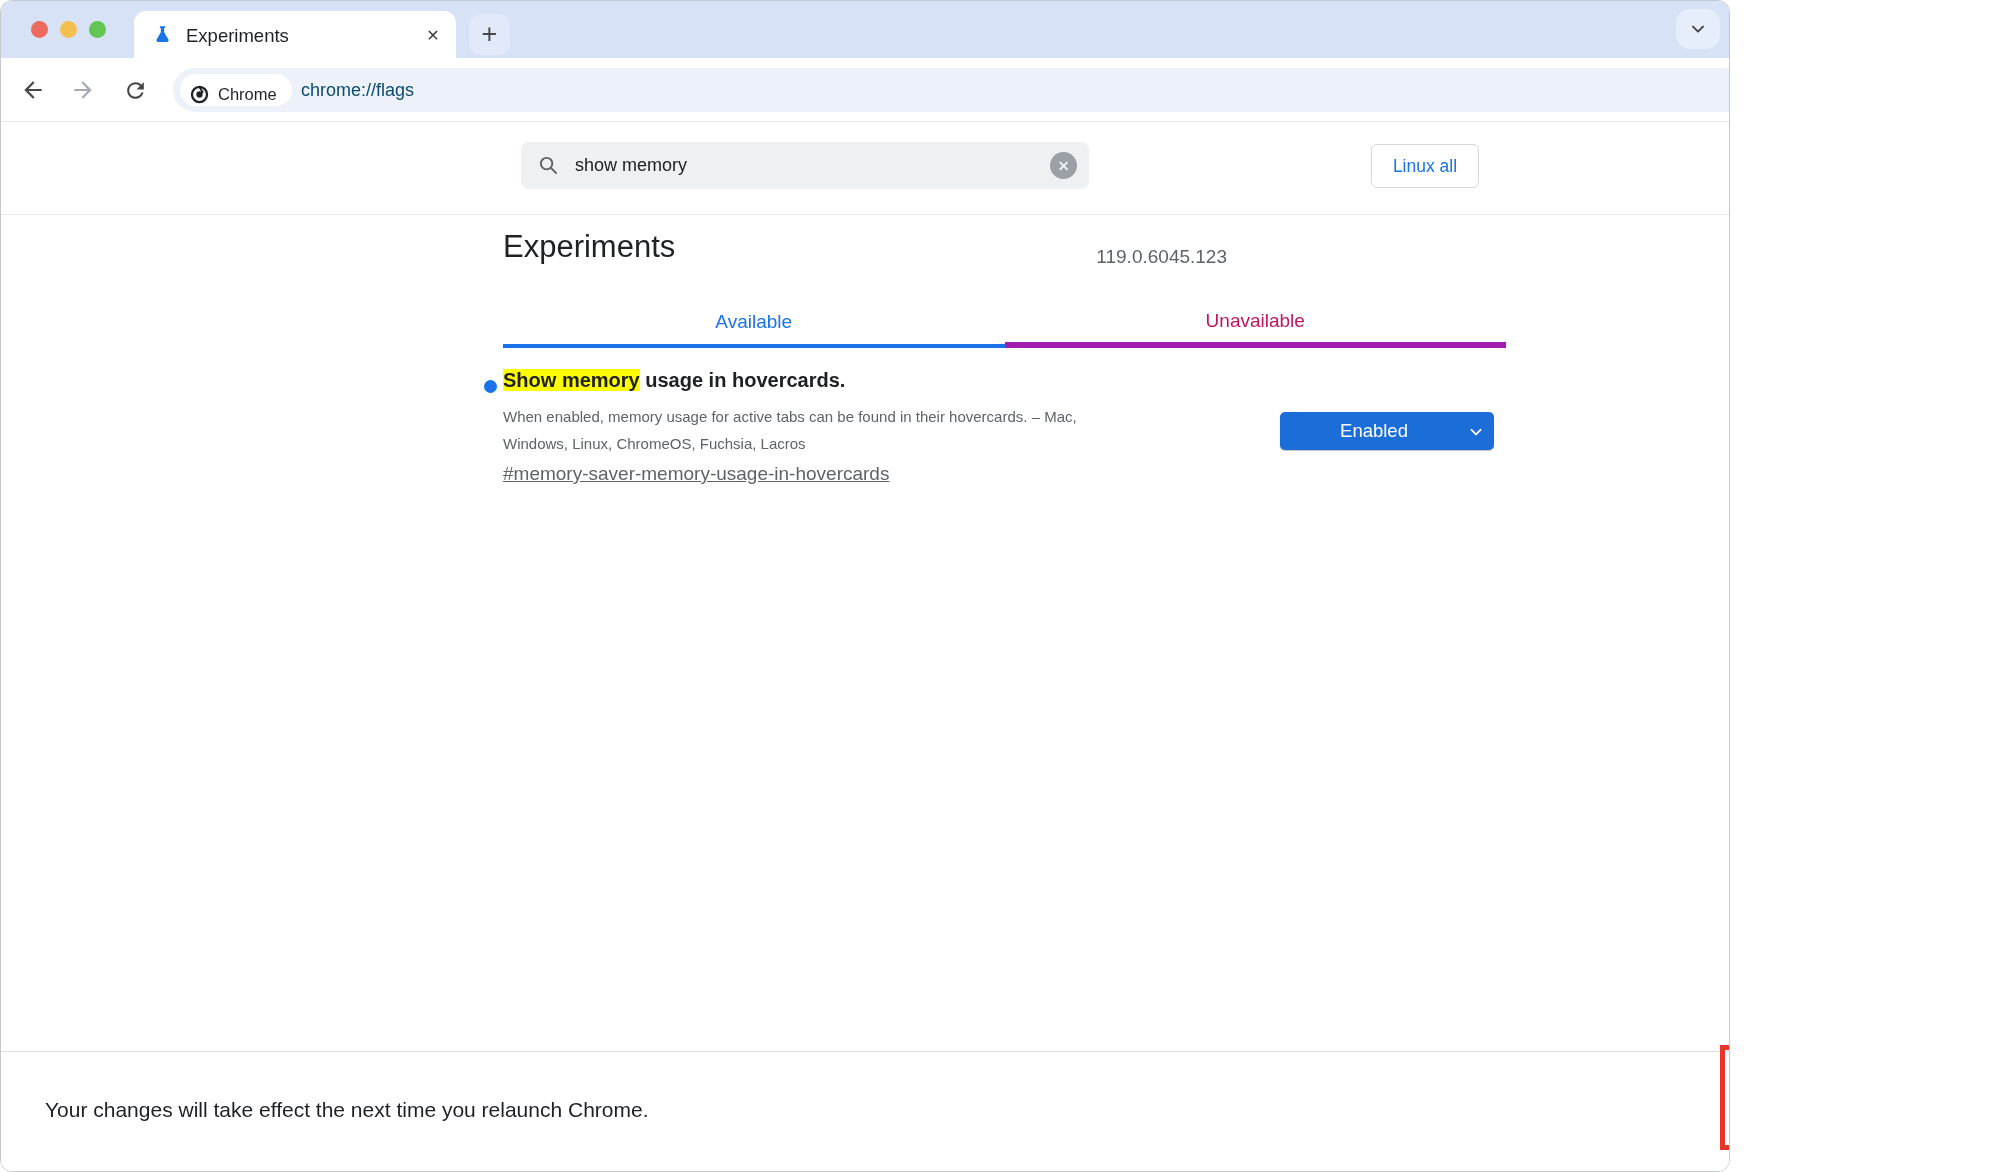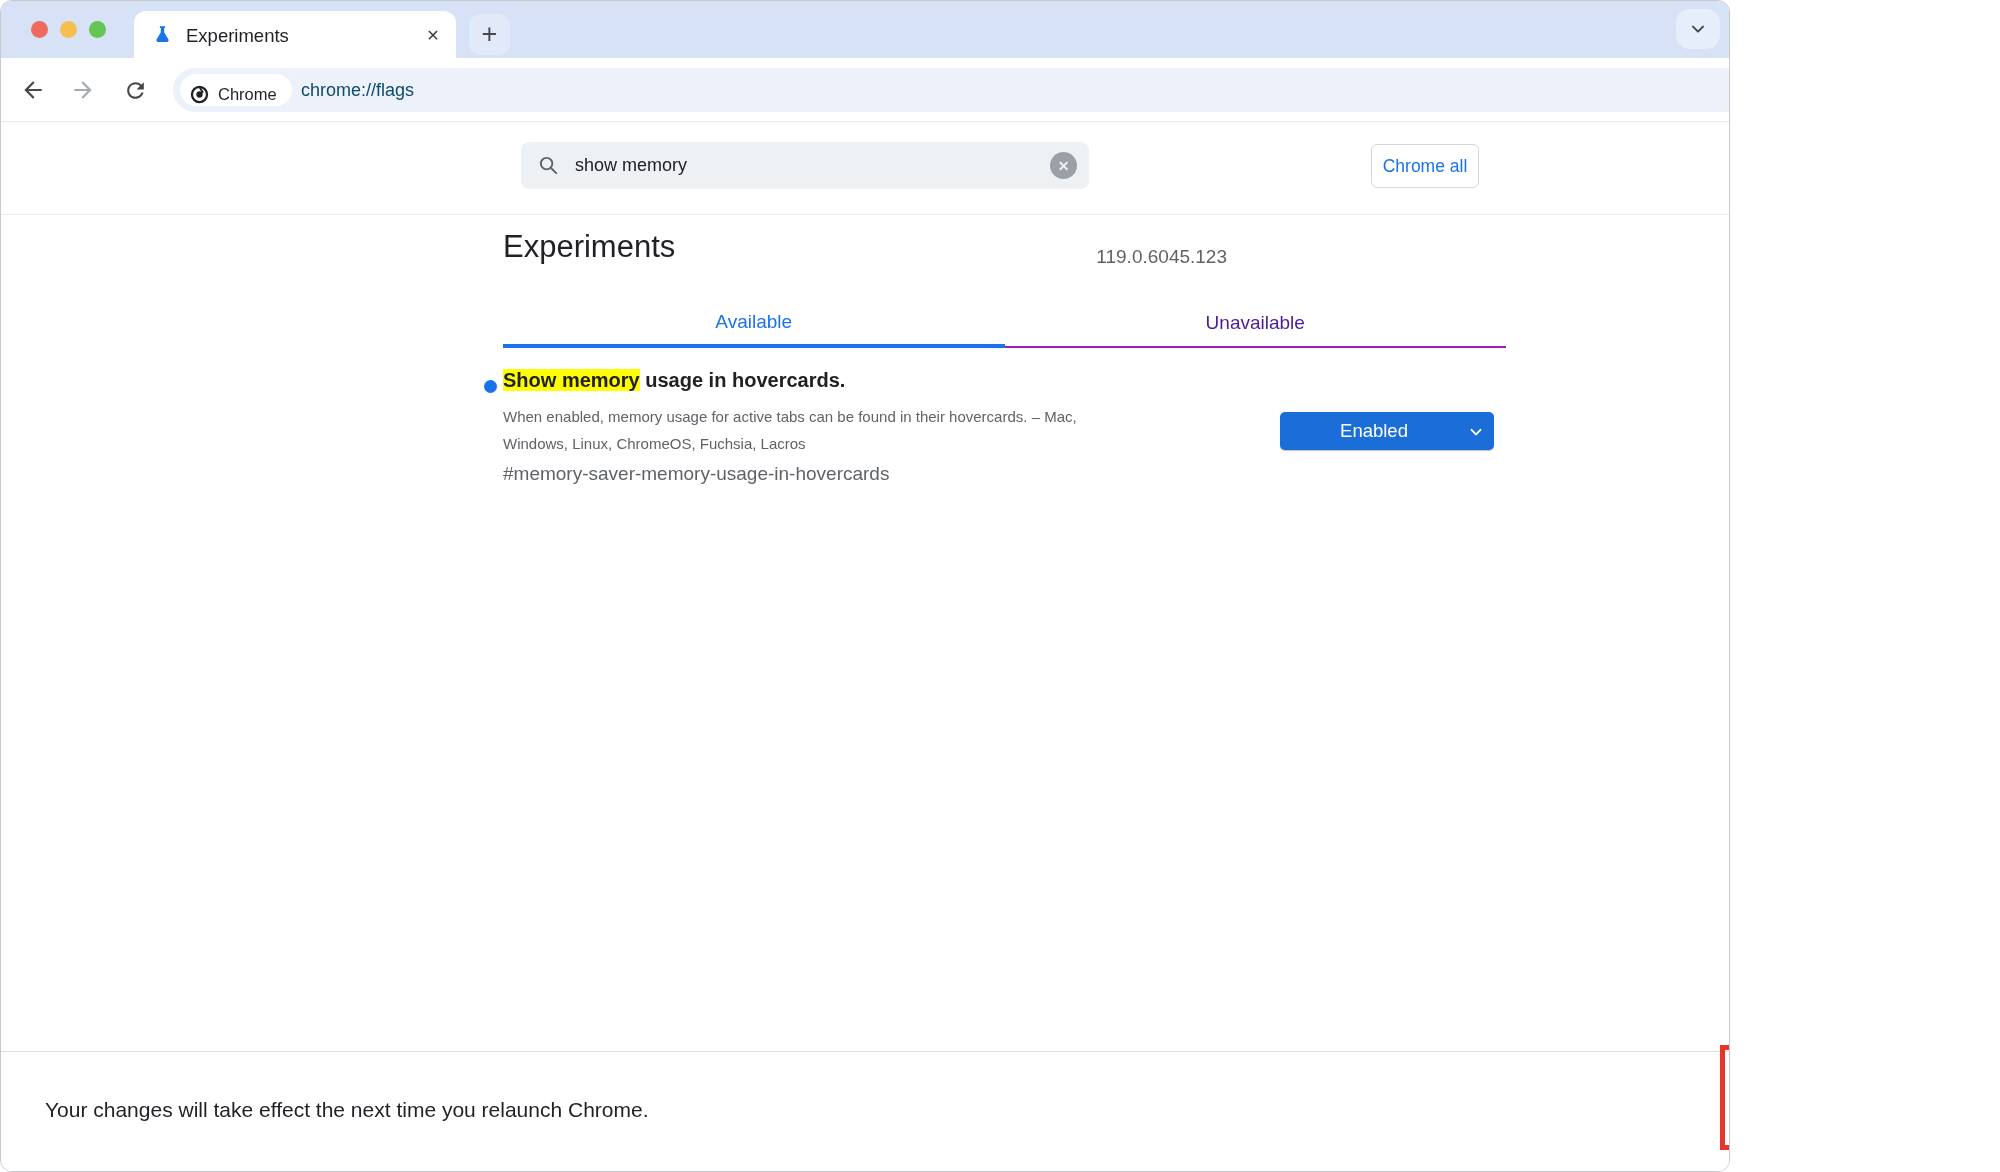--- a/index.html
+++ b/index.html
@@ -60,28 +60,28 @@
               border:1px solid #d5d7da; border-radius:6px; color:#1a73e8; font-size:17.5px; font-weight:500;
               font-family:"Liberation Sans", sans-serif; cursor:pointer; }
 
   
   .page-title { position:absolute; left:502px; top:228px; font-size:31px; font-weight:400; color:#1f2125; }
   .version { position:absolute; right:502px; top:245px; font-size:19px; color:#5f6368; }
 
   .flagtabs { position:absolute; left:502px; top:298px; width:1003px; height:49px; display:flex;justify-content:flex-end; }
   .flagtab { width:50%; display:flex; align-items:center; justify-content:center; font-size:19px; cursor:pointer; }
   .flagtab.active { color:#1a73e8; border-bottom:4px solid #1a73e8; }
-  .flagtab.inactive { color:#4c1d95; border-bottom:2px solid #a21caf; }
+  .flagtab.inactive { color:#be185d; border-bottom:6px solid #a21caf; }
 
   .bullet { position:absolute; left:483px; top:379px; width:13px; height:13px; border-radius:50%; background:#1a73e8; }
   .flag-title { position:absolute; left:502px; top:368px; font-size:20px; font-weight:600; color:#202124; }
   .flag-title .hl { background:#ffff00; }
   .flag-desc { position:absolute; left:502px; top:402px; font-size:15px; color:#5f6368; line-height:27px; }
   .flag-link { position:absolute; left:502px; top:462px; font-size:19px; color:#5f6368;
-               cursor:pointer; }
+               text-decoration:underline; cursor:pointer; }
   .flag-select { position:absolute; left:1279px; top:411px; width:214px; height:38px; background:#1b6dd8;
                  border-radius:5px; box-shadow:0 1px 1px rgba(0,0,0,0.25); color:#fff; cursor:pointer; }
   .flag-select .val { position:absolute; left:0; right:26px; top:0; height:38px; line-height:38px;
                       text-align:center; font-size:18.5px; }
   .flag-select svg { position:absolute; right:9px; top:11px; }
 
   
   .footer { position:absolute; left:0; right:0; top:1050px; height:120px; background:#fff;
             border-top:1px solid #dddfe2; }
   .footer-msg { position:absolute; left:44px; top:46px; font-size:21px; color:#1f2125; }
@@ -166,21 +166,21 @@
 
   <div class="searchrow">
     <div class="sbox">
       <svg width="23" height="23" viewBox="0 0 24 24">
         <circle cx="10" cy="10" r="6" fill="none" stroke="#5f6368" stroke-width="2"></circle>
         <line x1="14.6" y1="14.6" x2="20" y2="20" stroke="#5f6368" stroke-width="2" stroke-linecap="round"></line>
       </svg>
       <input type="text" value="show memory" style="">
       <div class="sclear">✕</div>
     </div>
-    <button class="resetall">Chrome all</button>
+    <button class="resetall">Linux all</button>
   </div>
 
   <div class="page-title">Experiments</div>
   <div class="version">119.0.6045.123</div>
 
   <div class="flagtabs">
     <div class="flagtab active">Available</div>
     <div class="flagtab inactive">Unavailable</div>
   </div>
 

